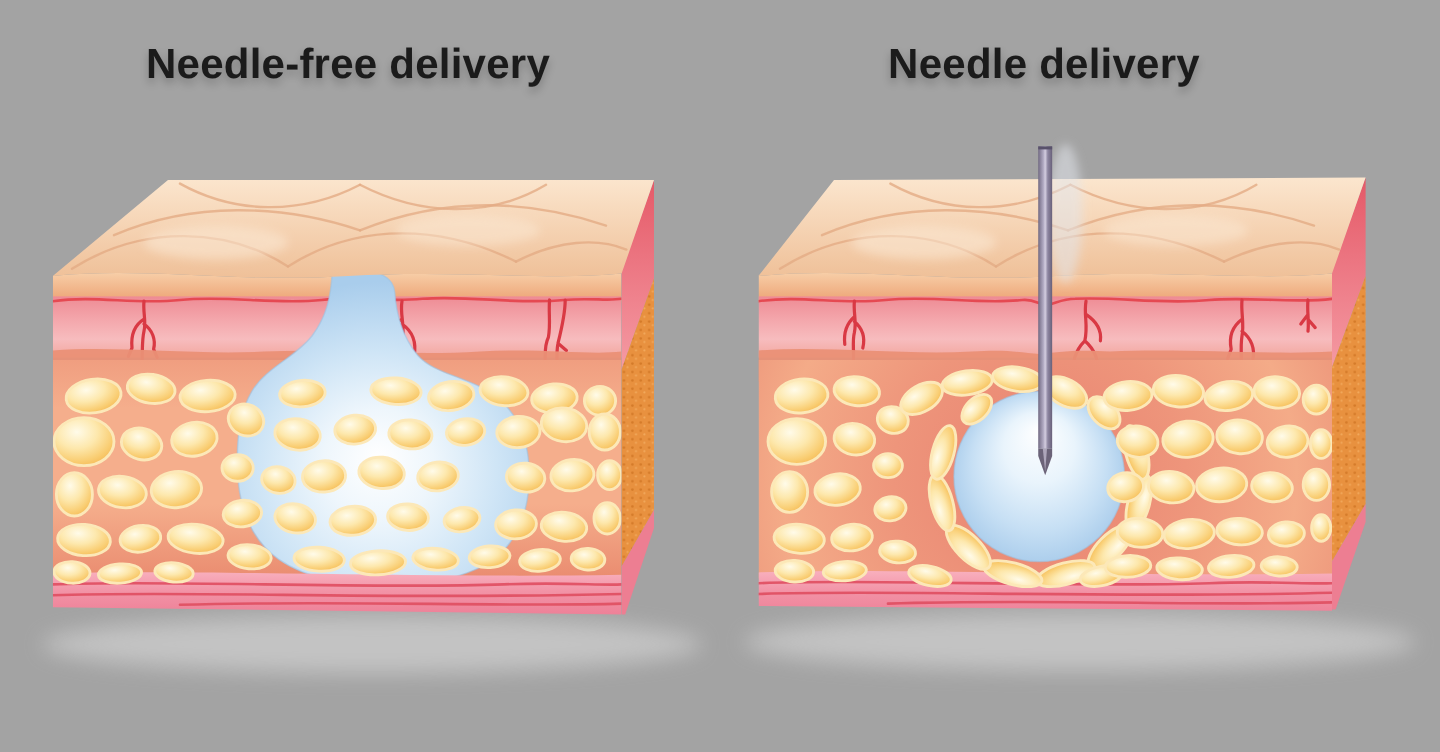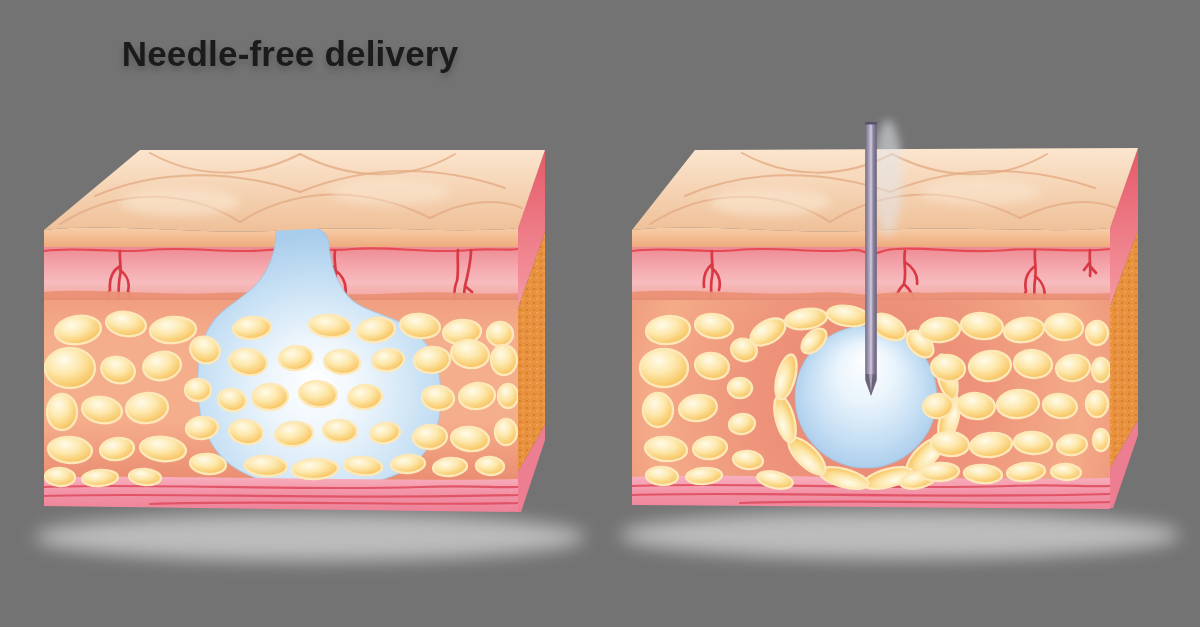--- a/index.html
+++ b/index.html
@@ -1,32 +1,33 @@
 <!DOCTYPE html>
 <html><head>
 <meta charset="utf-8">
 <style>
   html,body{margin:0;padding:0;background:#ffffff;}
-  .stage{position:relative;width:1200px;height:627px;background:#737373;overflow:hidden;
+  .stage{position:relative;width:1200px;height:627px;background:#a3a3a3;overflow:hidden;
          font-family:"Liberation Sans",sans-serif;}
   .title{position:absolute;top:34px;font-size:35px;font-weight:bold;color:#1b1b1b;
          text-align:center;letter-spacing:.2px;text-shadow:0 4px 7px rgba(0,0,0,.22);}
   .title-left{left:0;width:580px;}
   .title-right{left:585px;width:570px;}
   .fc{fill:url(#fatG);stroke:#fce8b8;stroke-width:2.4;}
   .sm{fill:none;stroke:#e3ab85;stroke-width:2;opacity:.8;stroke-linecap:round;}
   .vs{fill:none;stroke-width:2.7;stroke-linecap:round;stroke-linejoin:round;}
   .ml{fill:none;stroke-width:2.2;opacity:.92;stroke-linecap:round;}
 </style>
 </head>
 <body>
 
 <div class="stage">
 
   <div class="title title-left">Needle-free delivery</div>
+  <div class="title title-right">Needle delivery</div>
 
   <svg width="1200" height="627" viewBox="0 0 1200 627">
     <defs>
       <radialGradient id="fatG" cx="0.38" cy="0.3" r="0.9">
         <stop offset="0" stop-color="#fffbe9"></stop>
           <stop offset="0.38" stop-color="#fde8ad"></stop>
         <stop offset="0.68" stop-color="#f9cd72"></stop>
           <stop offset="1" stop-color="#f1a83a"></stop>
       </radialGradient>
       <linearGradient id="topG" gradientUnits="userSpaceOnUse" x1="0" y1="232" x2="0" y2="150">

